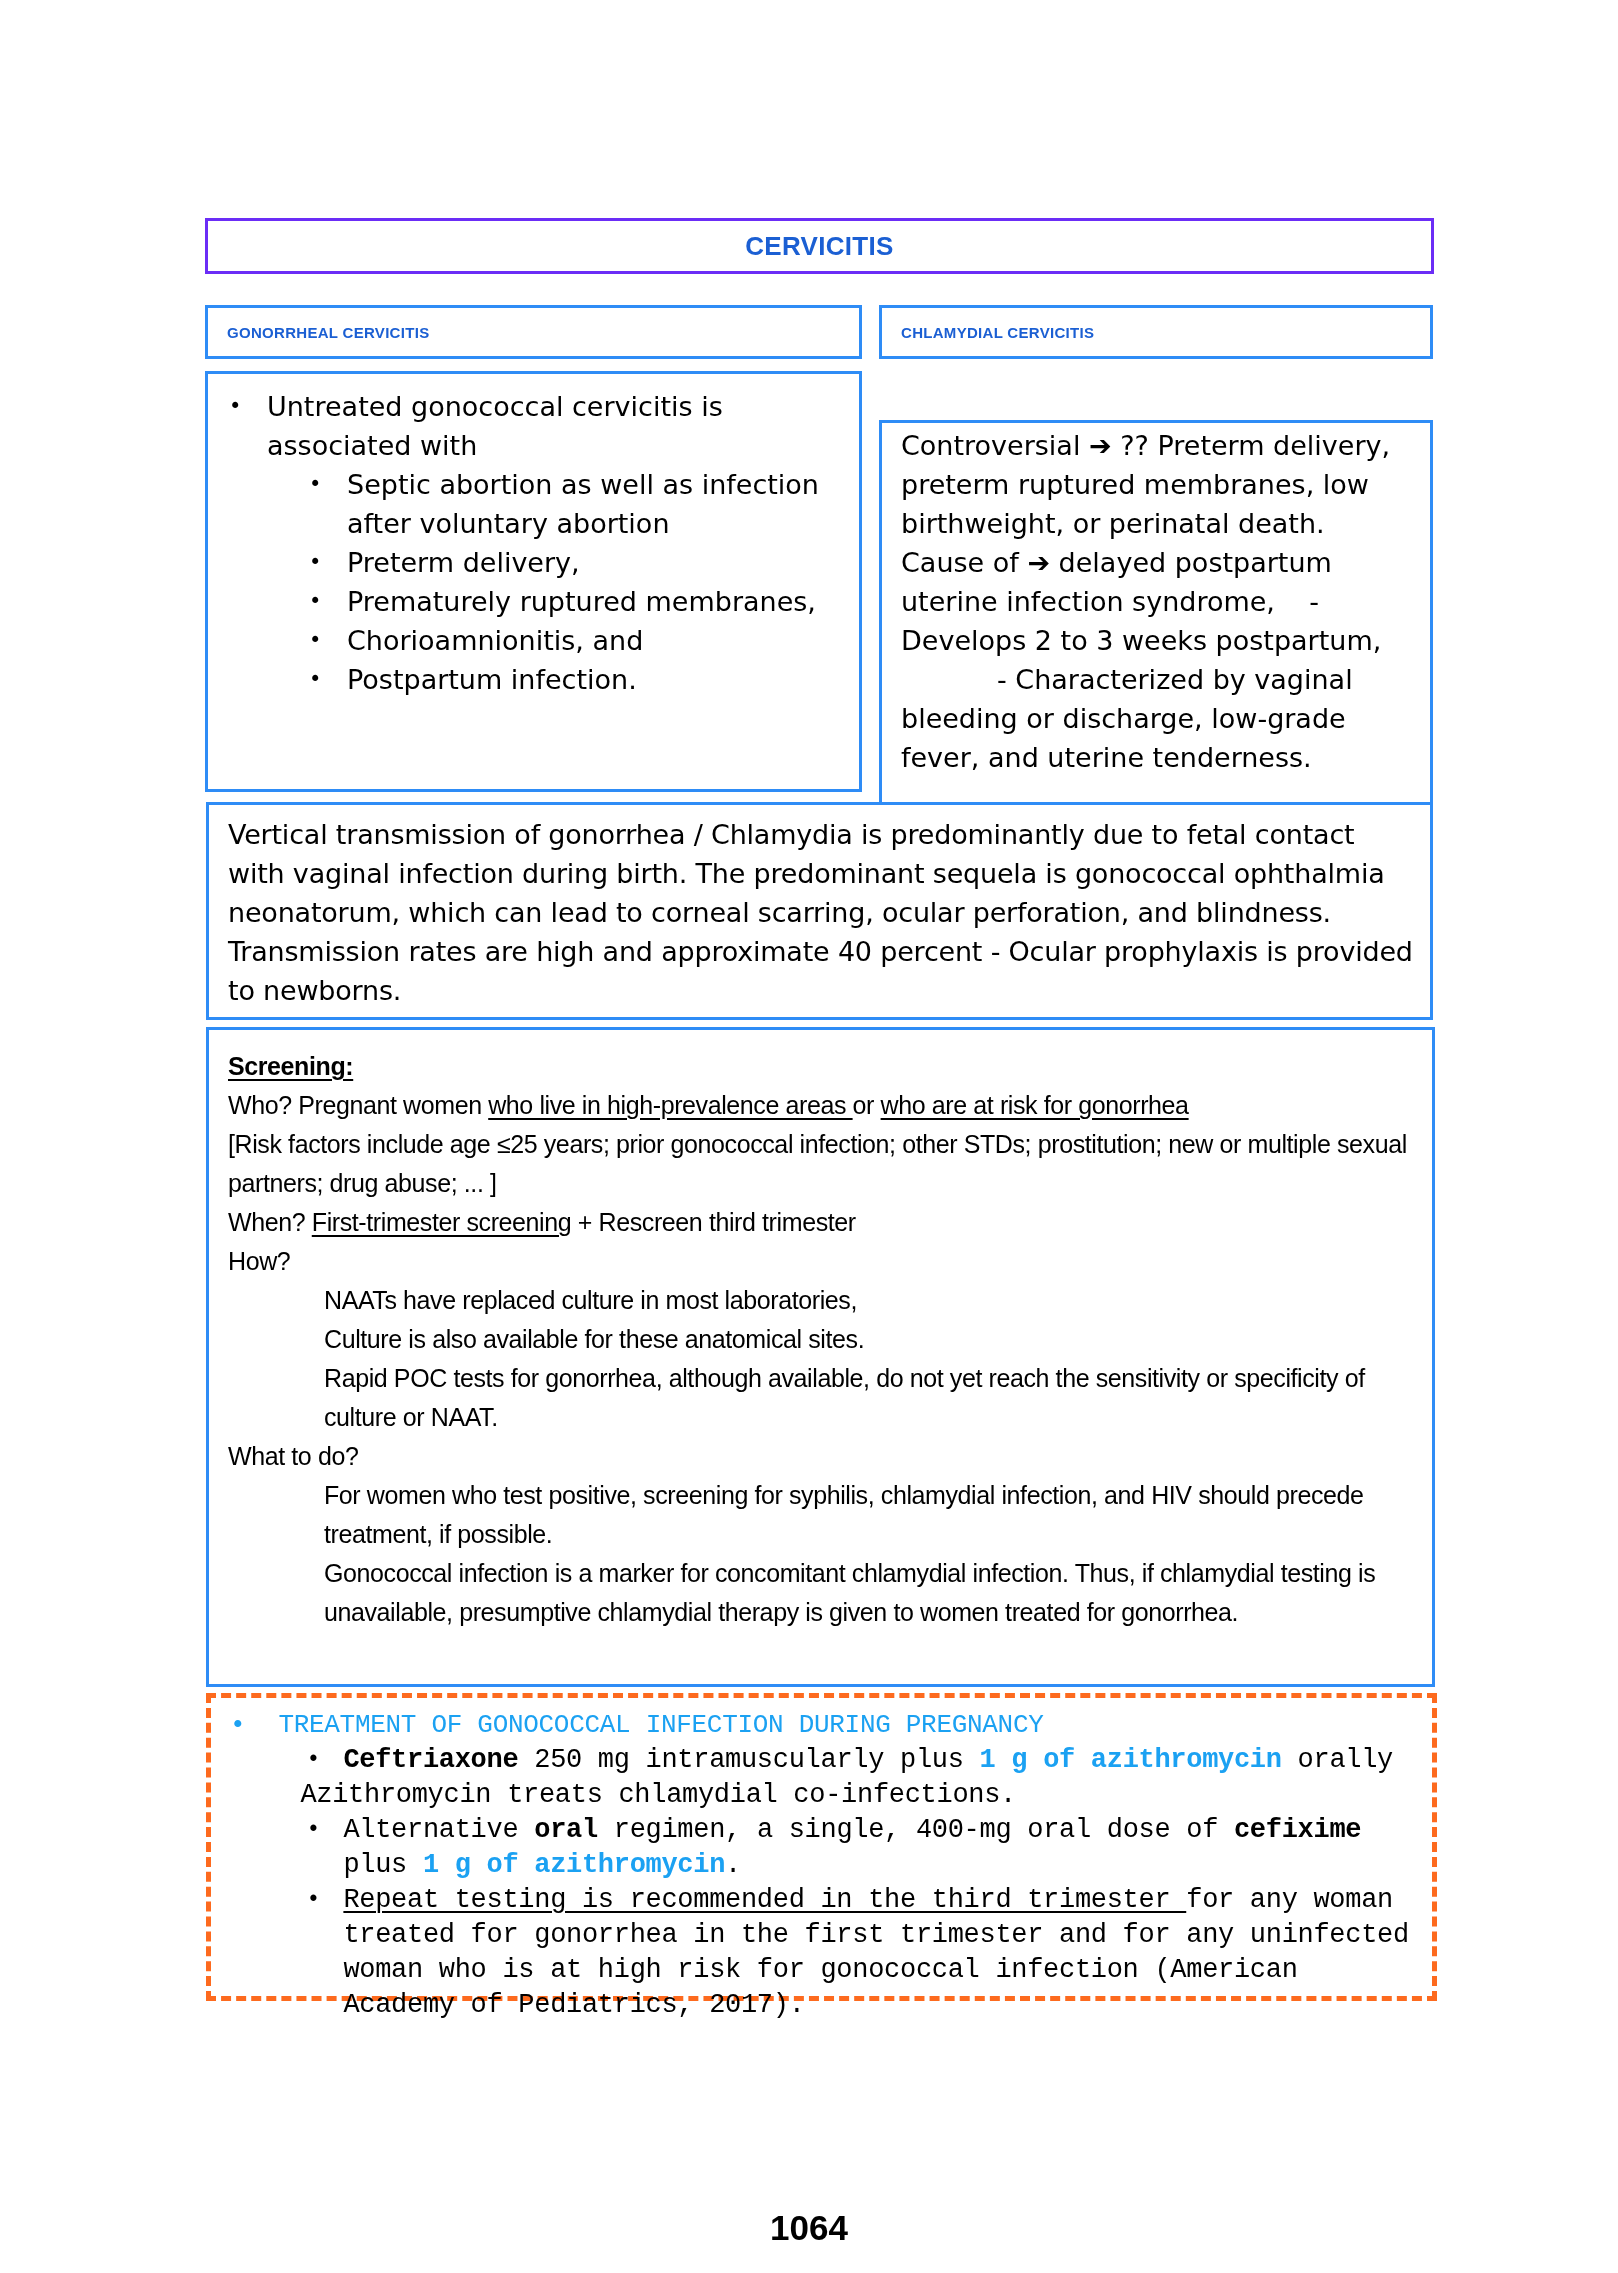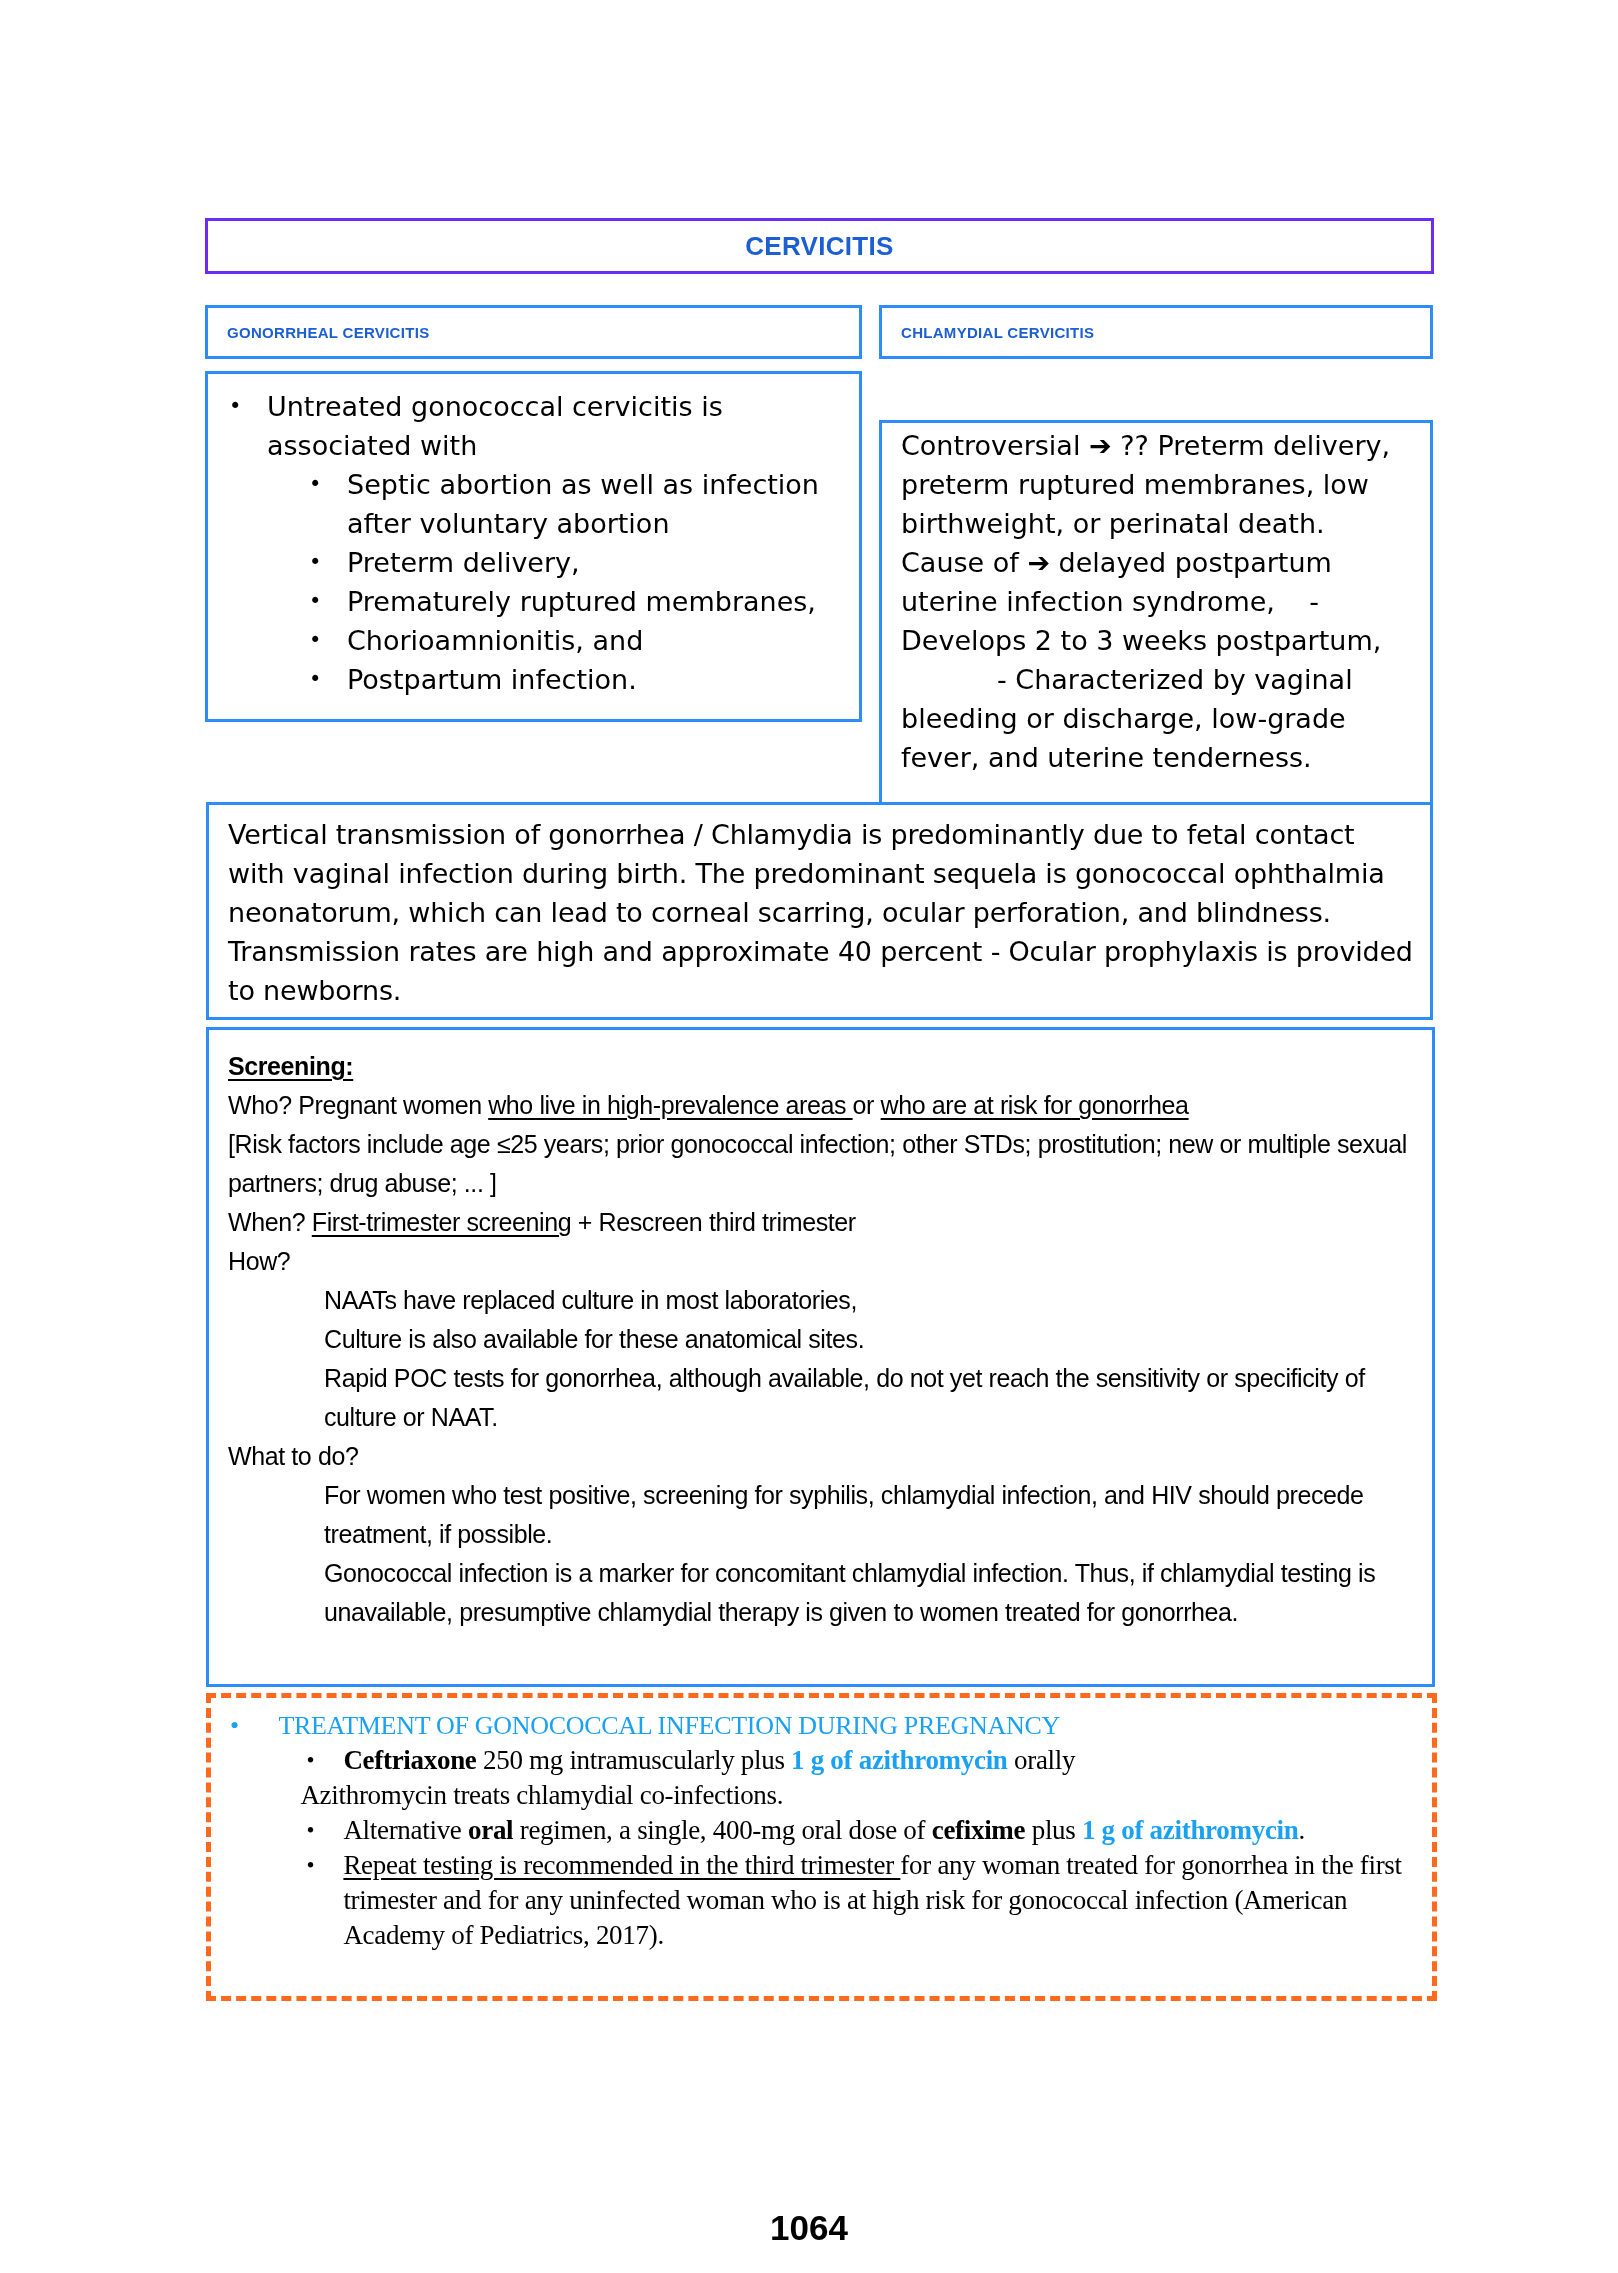--- a/index.html
+++ b/index.html
@@ -5,37 +5,37 @@
   html, body { margin: 0; padding: 0; background: #ffffff; }
   body { width: 1618px; height: 2273px; position: relative; font-family: "DejaVu Sans", sans-serif; color: #000; }
   .box { position: absolute; box-sizing: border-box; background: #fff; }
   .title-box { left: 205px; top: 218px; width: 1229px; height: 56px; border: 3.8px solid #6b2df6; display: flex; align-items: center; justify-content: center; }
   .title-box span { font-family: "Liberation Sans", sans-serif; font-weight: bold; font-size: 26px; color: #1b5fd3; letter-spacing: 0.3px; }
   .hdr { top: 305px; height: 54px; border: 3.8px solid #2e8cf6; display: flex; align-items: center; padding-left: 19px; }
   .hdr span { font-family: "Liberation Sans", sans-serif; font-weight: bold; font-size: 15px; color: #1b5fd3; letter-spacing: 0.3px; }
   .hdr-left { left: 205px; width: 657px; }
   .hdr-right { left: 879px; width: 554px; }
   .blue { border: 3.8px solid #2e8cf6; }
-  .gon-box { left: 205px; top: 371px; width: 657px; height: 351px; padding: 13.4px 19px 0 19px; }
+  .gon-box { left: 205px; top: 371px; width: 657px; height: 421px; padding: 13.4px 19px 0 19px; }
   .chl-box { left: 879px; top: 373px; width: 554px; height: 428px; padding: 2.9px 15.3px 0 19px; margin-top: 47px; }
   .vert-box { left: 206px; top: 802px; width: 1227px; height: 218px; padding: 9.6px 17px 0 19px; }
   .scr-box { left: 206px; top: 1027px; width: 1229px; height: 660px; padding: 17px 17px 0 19px; }
   .treat-box { left: 206px; top: 1693px; width: 1231px; height: 308px; border: 5.7px dashed #fd6a1e; padding: 9.6px 19px 0 13.4px; border-style: dashed; }
   .txt { font-size: 27px; line-height: 39px; color: #000; }
   .narrow { font-family: "Liberation Sans", sans-serif; font-size: 25px; line-height: 39px; letter-spacing: -0.4px; }
   ul { margin: 0; padding: 0; list-style: none; }
   li { position: relative; }
   .b1 { padding-left: 40px; }
   .b1::before { content: "\2022"; position: absolute; left: 1.9px; top: 0; font-size: 21px; }
   .sub { padding-left: 120px; }
   .sub::before { content: "\2022"; position: absolute; left: 82px; top: 0; font-size: 21px; }
   .indent { padding-left: 96px; }
   .u { text-decoration: underline; text-decoration-thickness: 1.9px; text-underline-offset: 3.8px; }
   .bold { font-weight: bold; }
-  .tx { font-family: Liberation Serif, serif; font-size: 27px; line-height: 35px; letter-spacing: -0.3px; }
+  .tx { font-family: Liberation Mono, monospace; font-size: 27px; line-height: 35px; letter-spacing: -0.3px; }
   .treat-head { color: #1ba1f2; font-size: 26px; padding-left: 54px; position: relative; }
   .treat-head::before { content: "\2022"; position: absolute; left: 5.7px; color: #1ba1f2; }
   .t-item { padding-left: 119px; position: relative; }
   .t-item::before { content: "\2022"; position: absolute; left: 82px; font-size: 23px; }
   .t-cont { padding-left: 76px; }
   .azi { color: #1ba1f2; font-weight: bold; }
   .page-num { position: absolute; left: 0; width: 1618px; top: 2208px; text-align: center; font-family: "Liberation Sans", sans-serif; font-weight: bold; font-size: 35px; }
   .arrow { font-weight: bold; }
 </style>
 </head>

